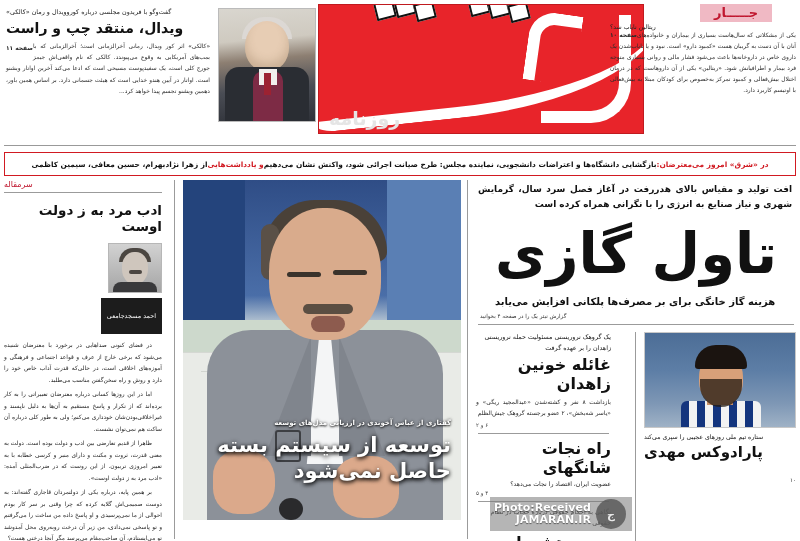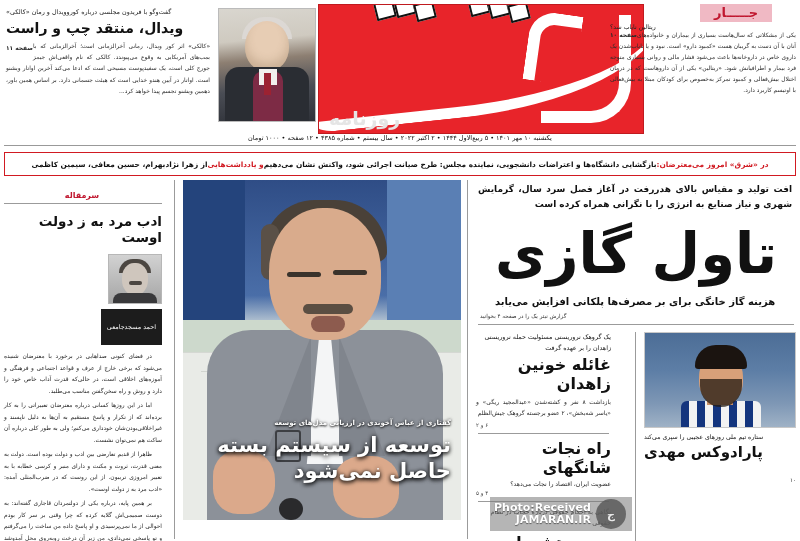--- a/index.html
+++ b/index.html
@@ -180,22 +180,22 @@
     color:#fff;font-size:7px;font-weight:bold;margin-bottom:5px;
     text-shadow:0 0 3px rgba(0,0,0,.75),0 1px 2px rgba(0,0,0,.8);
   }
   .cp-title{
     color:#fff;font-size:21px;font-weight:bold;line-height:1.25;
     text-shadow:0 0 4px rgba(0,0,0,.8),0 2px 4px rgba(0,0,0,.85);
   }
 
   
   .sarmaghale{
-    font-size:8px;font-weight:bold;color:#c0172f;letter-spacing:3px;text-align:center;
-    margin:11px 2px 3px 0;
+    font-size:8px;font-weight:normal;color:#c0172f;letter-spacing:3px;text-align:left;
+    margin:0 2px 3px 0;
   }
   .edi-rule{border-top:1px solid #9b9b9b;margin:2px 0 9px 0;}
   .edi-title{font-size:13.5px;font-weight:bold;text-align:right;margin:2px 0 9px 0;}
   .edi-photo{
     float:right;width:52px;height:48px;margin:0 0 3px 6px;
     background:linear-gradient(180deg,#d2d2d2,#a5a5a5);position:relative;overflow:hidden;border:1px solid #b7b7b7;
   }
   .edi-photo .f{position:absolute;left:13px;top:8px;width:26px;height:32px;border-radius:46%;background:#cfc6bd;}
   .edi-photo .h{position:absolute;left:10px;top:4px;width:32px;height:14px;border-radius:16px 16px 0 0;background:#4b4641;}
   .edi-photo .m{position:absolute;left:20px;top:26px;width:13px;height:4px;background:#4b4641;border-radius:2px;}
@@ -262,23 +262,20 @@
       <div style="text-align:right">
         <span class="jar-logo">جـــــار</span>
       </div>
       <div class="jar-sub">ریتالین نایاب شد؟</div>
       <div class="tr-body">
         <span class="pg">صفحه ۱۰</span>
         <span>یکی از مشکلاتی که سال‌هاست بسیاری از بیماران و خانواده‌های آنان با آن دست به گریبان هست «کمبود دارو» است. نبود و یا نایاب‌شدن یک داروی خاص در داروخانه‌ها باعث می‌شود فشار مالی و روانی بسیاری متوجه فرد بیمار و اطرافیانش شود. «ریتالین» یکی از آن داروهاست که در درمان اختلال بیش‌فعالی و کمبود تمرکز به‌خصوص برای کودکان مبتلا به بیش‌فعالی با اوتیسم کاربرد دارد.</span>
       </div>
     </div>
 
-    <div class="dateline">
-      <span>یکشنبه ۱۰ مهر ۱۴۰۱  •  ۵ ربیع‌الاول ۱۴۴۴  •  ۲ اکتبر ۲۰۲۲  •  سال بیستم  •  شماره ۴۳۸۵  •  ۱۲ صفحه  •  ۱۰۰۰ تومان</span>
-    </div>
     <div class="rule-top"></div>
   </div>
 
   <div class="ticker">
     <span class="lead">در «شرق» امروز می‌معترضان:</span>
     <span class="mid"> بازگشایی دانشگاه‌ها و اعتراضات دانشجویی، نماینده مجلس: طرح صیانت اجرائی شود، واکنش نشان می‌دهیم </span>
     <span class="hl">و یادداشت‌هایی</span>
     <span class="mid"> از زهرا نژادبهرام، حسین معافی، سیمین کاظمی</span>
   </div>
 

